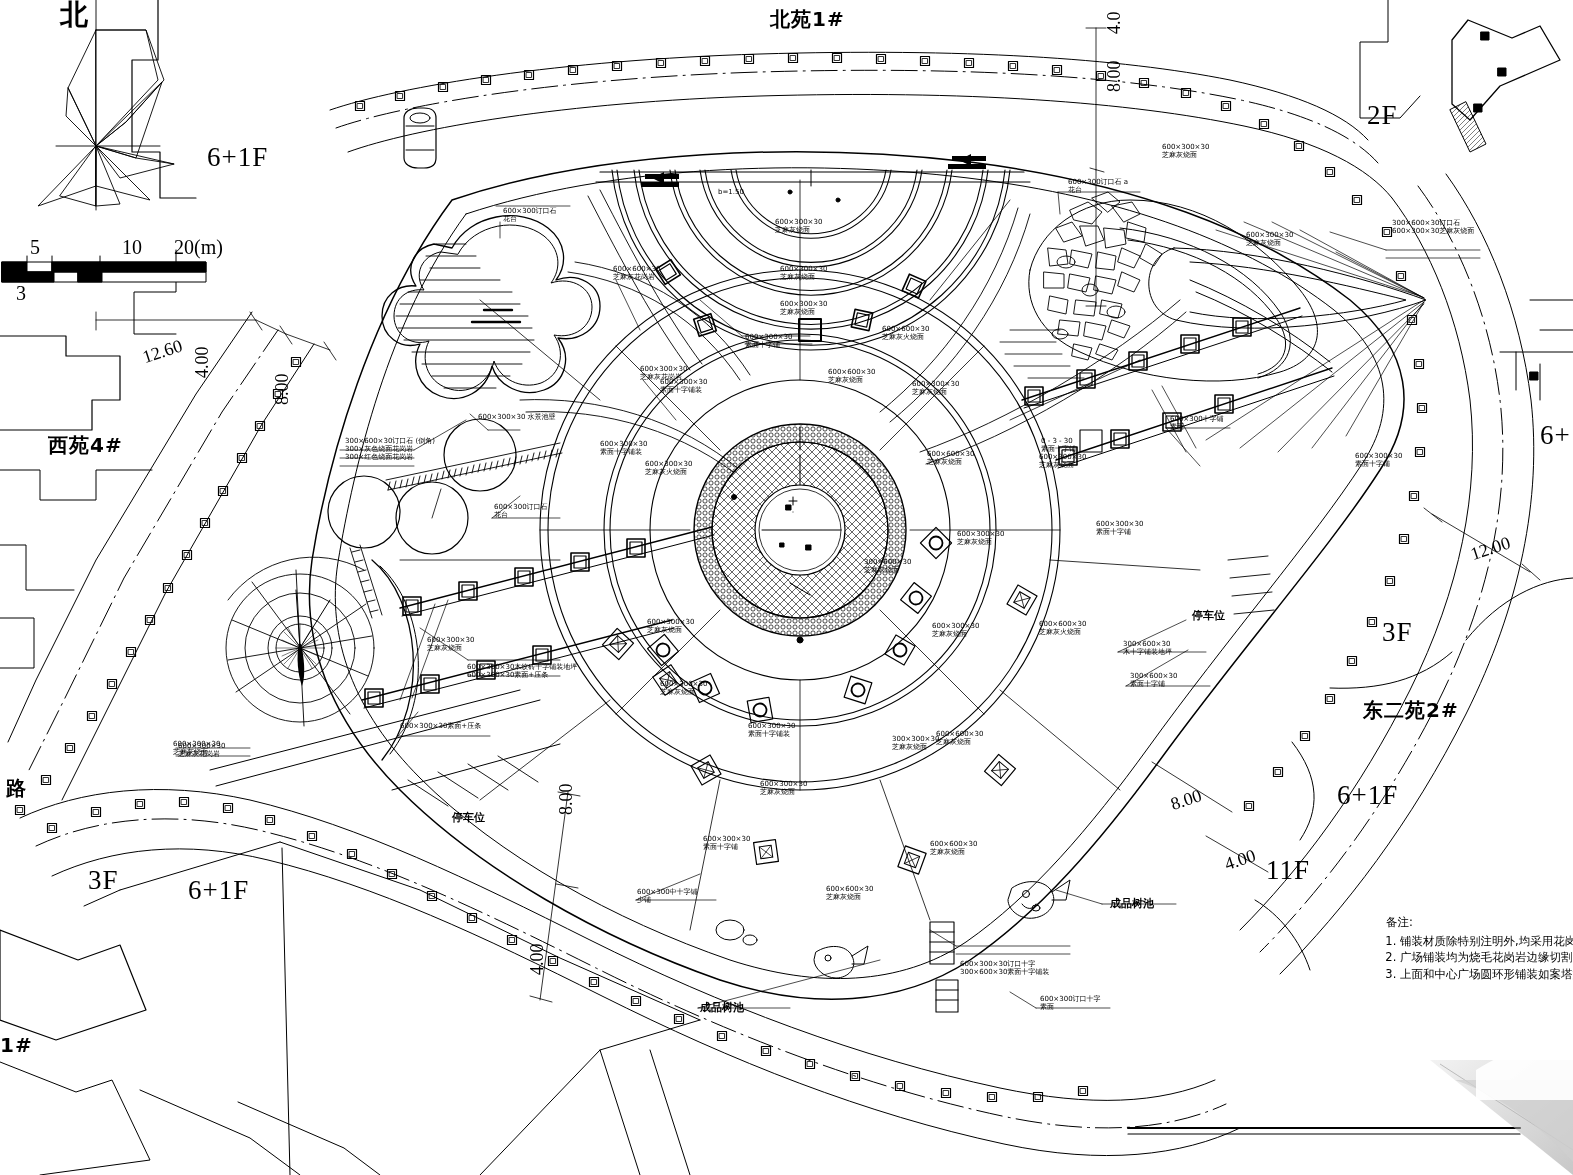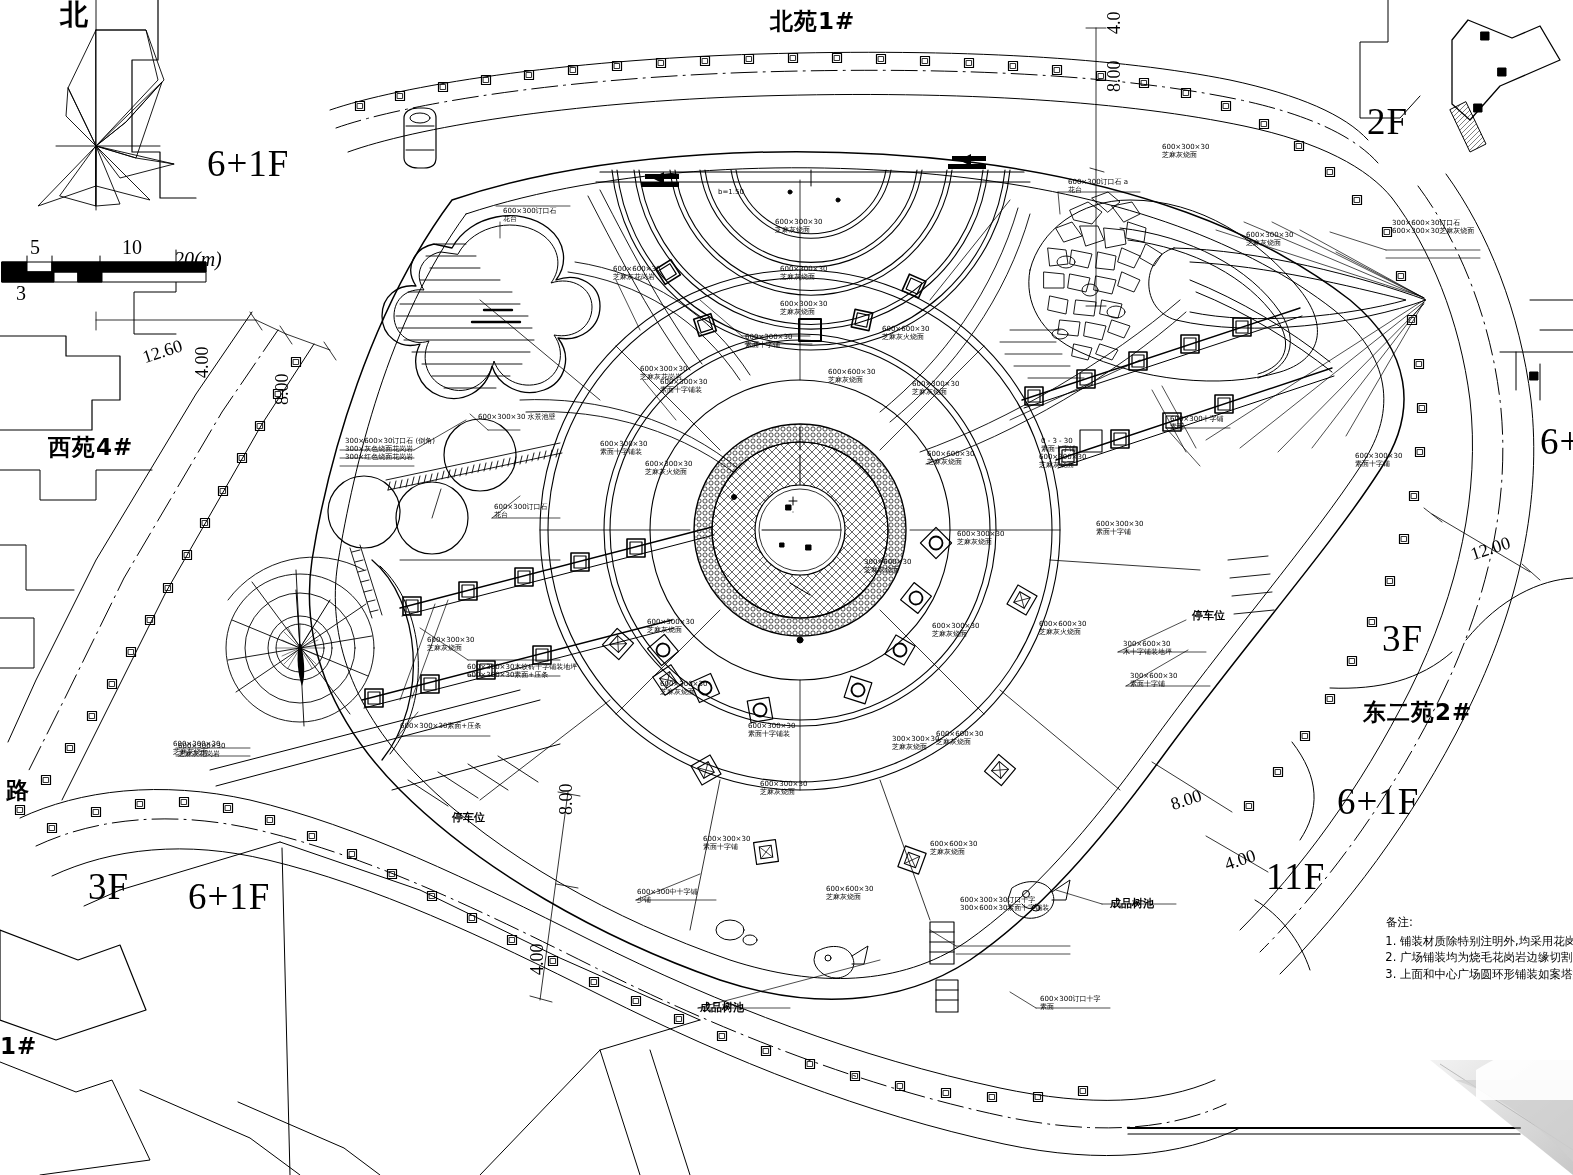--- a/index.html
+++ b/index.html
@@ -1,22 +1,22 @@
 <!DOCTYPE html>
 <html><head>
 <meta charset="utf-8">
 <style>
   html,body{margin:0;padding:0;background:#ffffff;}
   body{width:1573px;height:1175px;position:relative;overflow:hidden;
        font-family:"Liberation Serif", serif;color:#000;}
   #sheet{position:absolute;inset:0;}
   svg{position:absolute;left:0;top:0;}
   .lbl{position:absolute;white-space:nowrap;}
-  .bldg{font-family:"Liberation Serif",serif;font-size:37px;letter-spacing:1px;}
-  .bldg-cn{font-family:"DejaVu Sans",sans-serif;font-size:23px;font-weight:600;letter-spacing:1px;}
+  .bldg{font-family:"Liberation Serif",serif;font-size:27px;letter-spacing:1px;}
+  .bldg-cn{font-family:"DejaVu Sans",sans-serif;font-size:20px;font-weight:600;letter-spacing:1px;}
   .dim{font-family:"Liberation Serif",serif;font-size:18px;}
   .ann{font-family:"DejaVu Sans",sans-serif;font-size:7px;line-height:1.15;color:#000;}
   .scale-num{font-family:"Liberation Serif",serif;font-size:20px;}
   .titleblk{font-family:"DejaVu Sans",sans-serif;font-size:30px;font-weight:600;letter-spacing:2px;}
   .notes{font-family:"DejaVu Sans",sans-serif;font-size:11.5px;line-height:1.45;}
   .notes .hd{margin-bottom:2px;}
   .notes ol{margin:0;padding-left:14px;}
   .wm{position:absolute;pointer-events:none;}
 </style>
 </head>
@@ -702,21 +702,21 @@
   <path d="M1128,1128 L1520,1128" stroke-width="2.2"></path>
   <path d="M1128,1134 L1520,1134" stroke-width="1.2"></path>
 
   </g>
 </svg>
 
 <div class="lbl bldg-cn" style="left:60px;top:-4px;font-size:28px;">北</div>
 
 <div class="lbl scale-num" style="left:30px;top:236px;">5</div>
 <div class="lbl scale-num" style="left:78px;top:236px;margin-left:44px;">10</div>
-<div class="lbl scale-num" style="left:174px;top:248px;font-style:italic;">20(m)</div>
+<div class="lbl scale-num" style="left:174px;top:236px;">20(m)</div>
 <div class="lbl scale-num" style="left:16px;top:282px;">3</div>
 
 <div id="bldg-layer">
       <div class="lbl bldg" style="left: 207px; top: 142px;">6+1F</div>
       <div class="lbl bldg-cn" style="left: 770px; top: 6px;">北苑1#</div>
       <div class="lbl bldg" style="left: 1367px; top: 100px;">2F</div>
       <div class="lbl bldg-cn" style="left: 48px; top: 432px;">西苑4#</div>
       <div class="lbl bldg" style="left: 1540px; top: 420px;">6+1</div>
       <div class="lbl bldg" style="left: 1382px; top: 617px;">3F</div>
       <div class="lbl bldg-cn" style="left: 1363px; top: 697px; text-align: right;">东二苑2#</div>
@@ -896,21 +896,21 @@
         <div>芝麻灰烧面</div>
       </div>
       <div class="lbl ann" style="left: 703px; top: 835px;">
         <div>600×300×30</div>
         <div>素面十字铺</div>
       </div>
       <div class="lbl ann" style="left: 637px; top: 888px;">
         <div>600×300中十字铺</div>
         <div>少铺</div>
       </div>
-      <div class="lbl ann" style="left: 960px; top: 896px;">
+      <div class="lbl ann" style="left: 960px; top: 960px;">
         <div>600×300×30订口十字</div>
         <div>300×600×30素面十字铺装</div>
       </div>
       <div class="lbl ann" style="left: 1040px; top: 995px;">
         <div>600×300订口十字</div>
         <div>素面</div>
       </div>
       <div class="lbl ann" style="left: 1162px; top: 143px;">
         <div>600×300×30</div>
         <div>芝麻灰烧面</div>

